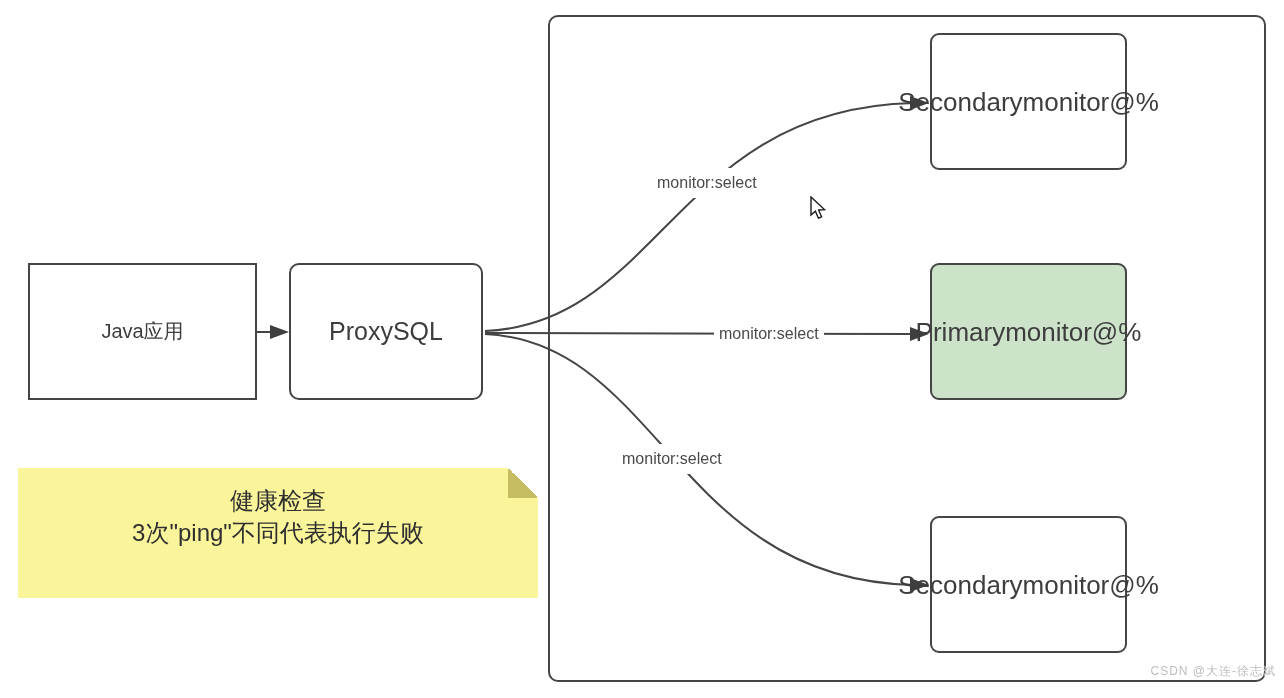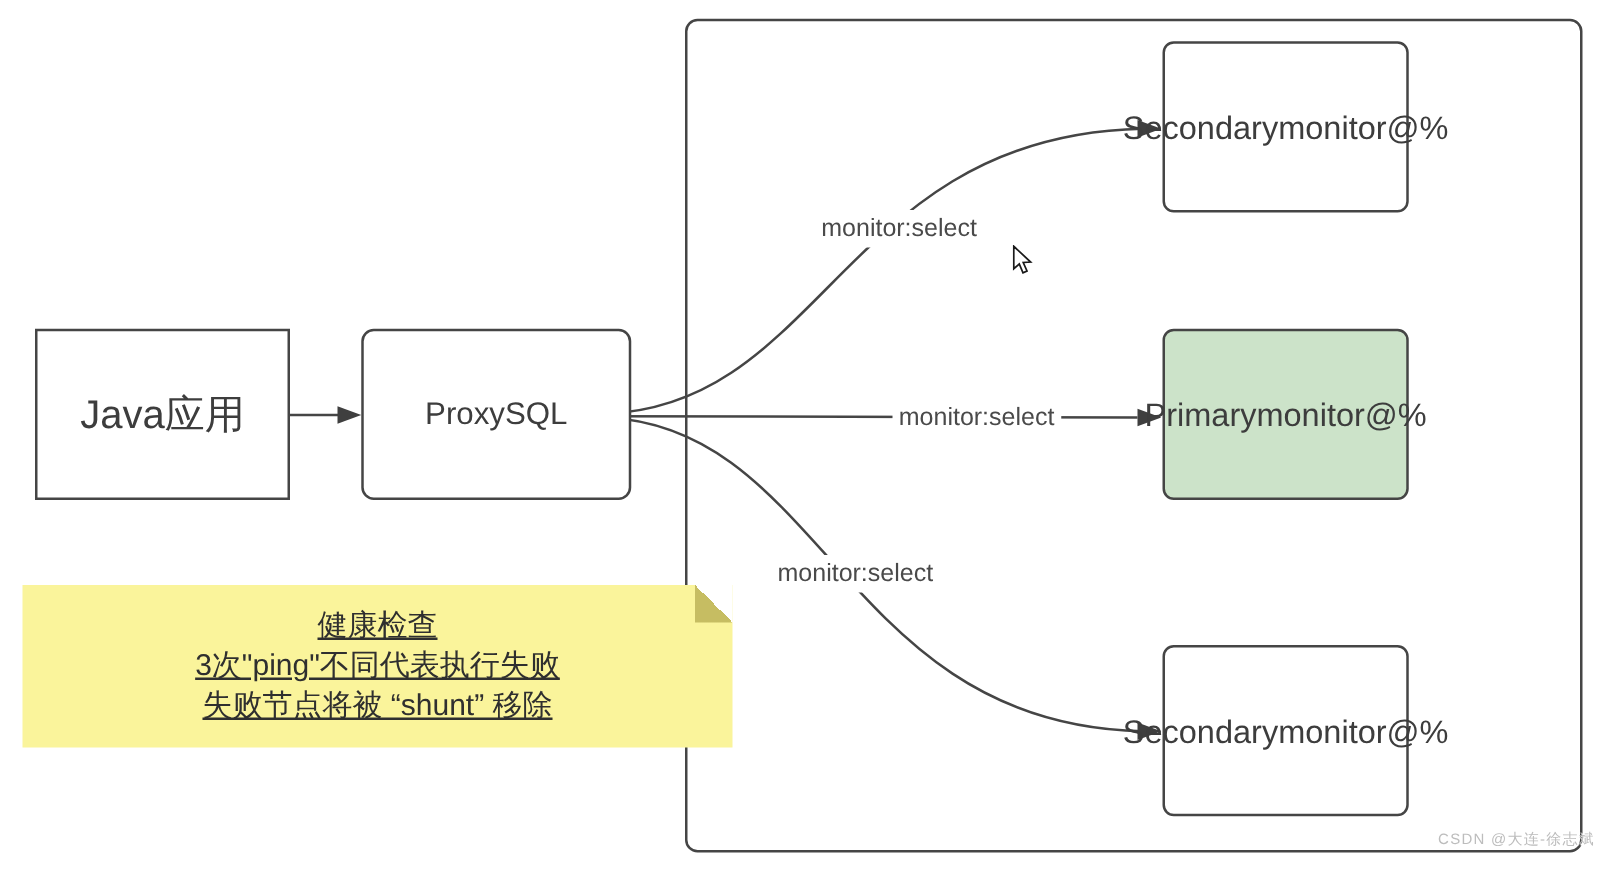--- a/index.html
+++ b/index.html
@@ -13,46 +13,46 @@
   body{
     width:1284px;height:698px;position:relative;background:#ffffff;
     font-family:"Liberation Sans","DejaVu Sans",sans-serif;
     overflow:hidden;
   }
   .box{
     position:absolute;border:2px solid var(--line);background:#ffffff;
     display:flex;align-items:center;justify-content:center;
     color:var(--ink);box-sizing:border-box;text-align:center;
   }
-  #java-box{left:28px;top:263px;width:204px;height:137px;font-size:32px;border-radius:0;}
-  #proxysql-box{left:289px;top:263px;width:216px;height:137px;font-size:25px;border-radius:10px;}
+  #java-box{left:28px;top:263px;width:229px;height:137px;font-size:20px;border-radius:0;}
+  #proxysql-box{left:289px;top:263px;width:194px;height:137px;font-size:25px;border-radius:10px;}
   #cluster{
     position:absolute;left:548px;top:15px;width:718px;height:667px;
     border:2px solid var(--line);border-radius:10px;background:#ffffff;box-sizing:border-box;
   }
   .db-box{
     left:930px;width:197px;height:137px;font-size:26px;line-height:34px;
     border-radius:9px;flex-direction:row;
   }
   #db-top{top:33px;}
   #db-primary{top:263px;background:var(--primary-fill);}
   #db-bottom{top:516px;}
   #connector-layer{position:absolute;left:0;top:0;z-index:3;pointer-events:none;}
   .node-layer{z-index:4;}
   .edge-label{
     position:absolute;z-index:5;background:#ffffff;color:#4a4a4a;
-    font-size:20px;line-height:30px;padding:0 5px;white-space:nowrap;
+    font-size:16px;line-height:30px;padding:0 5px;white-space:nowrap;
   }
   #edge-label-top{left:652px;top:168px;}
   #edge-label-middle{left:714px;top:319px;}
   #edge-label-bottom{left:617px;top:444px;}
   #health-note{
-    position:absolute;left:18px;top:468px;width:568px;height:130px;z-index:6;
+    position:absolute;left:18px;top:468px;width:520px;height:130px;z-index:6;
     background:var(--note-fill);color:#2f2f2f;box-sizing:border-box;
-    text-align:center;font-size:24px;line-height:32px;padding-top:17px;text-decoration:underline;
+    text-align:center;font-size:24px;line-height:32px;padding-top:17px;
   }
   #note-fold{
     position:absolute;right:0;top:0;width:30px;height:30px;
     background:linear-gradient(to bottom left,#ffffff 0 50%,var(--note-fold) 50% 100%);
   }
   #watermark{
     position:absolute;right:8px;top:663px;z-index:10;
     font-size:12px;color:#bdbdbd;letter-spacing:1px;
     text-shadow:1px 1px 0 #ffffff;white-space:nowrap;
   }
@@ -102,20 +102,19 @@
 </div>
 
 <div id="edge-label-top" class="edge-label">monitor:select</div>
 <div id="edge-label-middle" class="edge-label">monitor:select</div>
 <div id="edge-label-bottom" class="edge-label">monitor:select</div>
 
 <div id="health-note">
   <div id="note-fold"></div>
   <div>健康检查</div>
   <div>3次"ping"不同代表执行失败</div>
-  <div>失败节点将被 “shunt” 移除</div>
 </div>
 
 <div id="watermark">CSDN @大连-徐志斌</div>
 
 <svg id="mouse-cursor" width="18" height="26" viewBox="0 0 18 26">
   <path d="M1 1 L1 19 L5.4 15.2 L8.4 22.2 L11.6 20.8 L8.6 14 L14.5 13.6 Z" fill="#ffffff" stroke="#1a1a1a" stroke-width="1.4" stroke-linejoin="miter"></path>
 </svg>
 
 </body></html>

